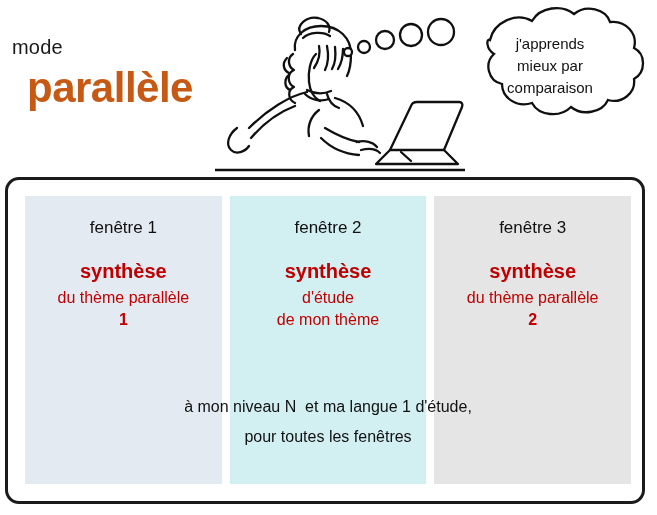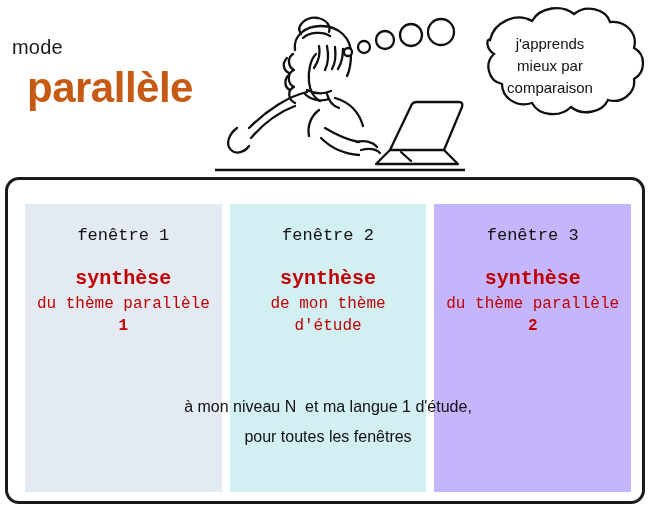--- a/index.html
+++ b/index.html
@@ -75,37 +75,36 @@
     left: 5px; top: 177px;
     width: 640px; height: 327px;
     box-sizing: border-box;
     border: 3px solid #1b1b1b;
     border-radius: 14px;
     background: #ffffff;
   }
 
   .columns {
     position: absolute;
-    left: 17px; top: 24px;
+    left: 17px; top: 16px;
     width: 606px; height: 288px;
     display: flex;
     gap: 8px;
-    font-family: Liberation Mono, monospace;
   }
 
   .column {
     flex: 1 1 0;
     position: relative;
     padding-top: 22px;
     box-sizing: border-box;
     text-align: center;
   }
   .column.c1 { background: #e4eaf2; }
   .column.c2 { background: #d2eff2; }
-  .column.c3 { background: #c4b5fd; }
+  .column.c3 { background: #e5e5e5; }
 
   .col-header {
     font-size: 17px;
     color: #111111;
     margin-bottom: 22px;
   }
 
   .col-kind {
     font-size: 20px;
     font-weight: bold;
@@ -236,22 +235,22 @@
       <div class="col-desc">
         <span class="plain">du thème parallèle</span>
         <span class="num">1</span>
       </div>
     </div>
 
     <div class="column c2">
       <div class="col-header">fenêtre 2</div>
       <div class="col-kind">synthèse</div>
       <div class="col-desc">
+        <span class="plain">d'étude</span>
         <span class="plain">de mon thème</span>
-        <span class="plain">d'étude</span>
       </div>
     </div>
 
     <div class="column c3">
       <div class="col-header">fenêtre 3</div>
       <div class="col-kind">synthèse</div>
       <div class="col-desc">
         <span class="plain">du thème parallèle</span>
         <span class="num">2</span>
       </div>

